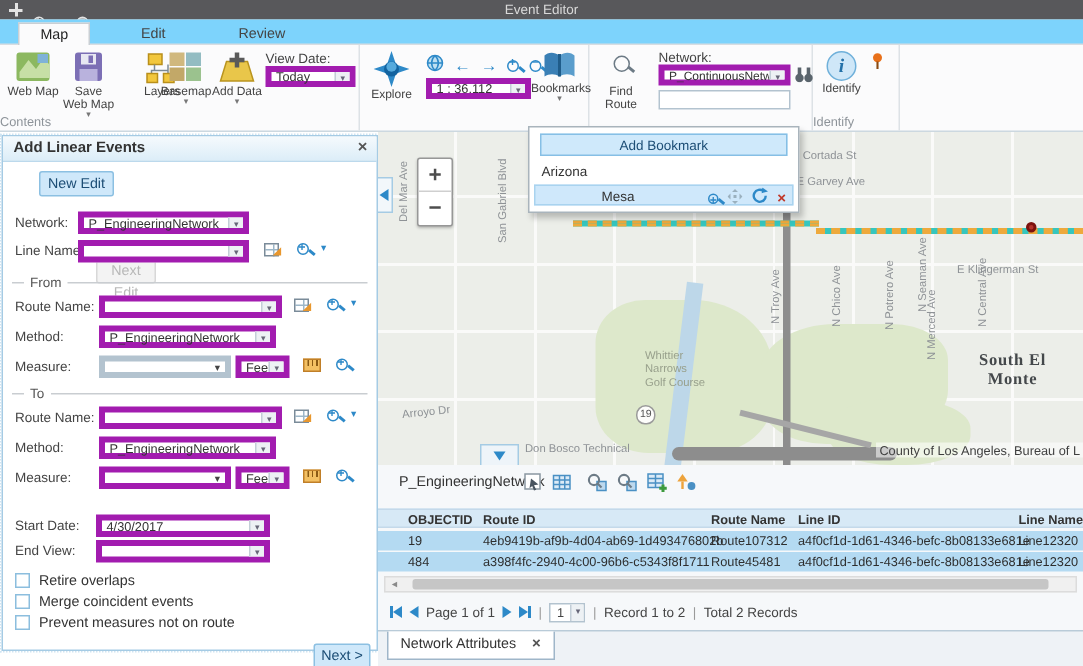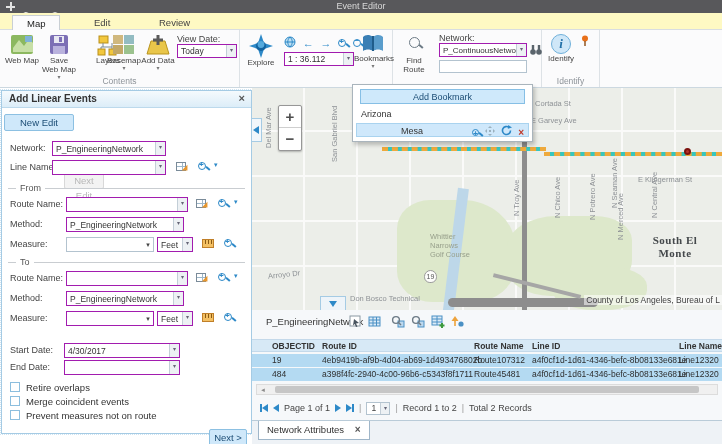--- a/index.html
+++ b/index.html
@@ -13,32 +13,32 @@
   .tb-ico { position:absolute; top:2px; color:#e3e3e3; }
   .pan-ico { width:9px; height:9px; position:relative; }
   .pan-ico::before { content:""; position:absolute; left:0; top:3.5px; width:9px; height:2px; background:#e3e3e3; }
   .pan-ico::after { content:""; position:absolute; left:3.5px; top:0; width:2px; height:9px; background:#e3e3e3; }
   .mag { display:inline-block; position:relative; width:8px; height:8px; border:1.5px solid currentColor; border-radius:50%; }
   .mag::after { content:""; position:absolute; width:5px; height:1.5px; background:currentColor; right:-4.5px; bottom:-1.5px; transform:rotate(40deg); transform-origin:right center; }
   .mag.plus::before { content:"+"; position:absolute; top:-3.5px; left:0; font-size:8px; font-weight:bold; }
   .mag.minus::before { content:"−"; position:absolute; top:-4px; left:0.5px; font-size:8px; font-weight:bold; }
 
   
-  .tabrow { position:absolute; left:0; top:13px; width:722px; height:17px; background:#fef9c3; border-bottom:1px solid #d8dde1; }
+  .tabrow { position:absolute; left:0; top:13px; width:722px; height:17px; background:#7dd3fc; border-bottom:1px solid #d8dde1; }
   .rtab { position:absolute; top:2px; height:15px; line-height:15px; padding:0 14px; font-size:9.5px; color:#444; cursor:default; }
   .rtab.active { background:#fbfbfc; border:1px solid #c9cfd4; border-bottom:none; color:#222; }
 
   
   .ribbon { position:absolute; left:0; top:30px; width:722px; height:58px; background:#fbfbfc; border-bottom:1px solid #ccd8e0; }
   .rgroup { position:absolute; top:0; height:57px; border-right:1px solid #dde2e6; }
-  .rgroup .glabel { position:absolute; left:0; right:0; bottom:1px; text-align:center; font-size:8.5px; color:#8d9399; }
+  .rgroup .glabel { position:absolute; left:0; right:0; bottom:1px; text-align:left; font-size:8.5px; color:#8d9399; }
   .rbtn { position:absolute; top:4px; width:36px; text-align:center; font-size:8px; color:#444; line-height:1.1; }
   .rbtn .ic { width:26px; height:22px; margin:0 auto 1px; position:relative; }
   .tinycaret { font-size:6px; color:#777; line-height:4px; }
-  .combo { position:absolute; background:#fff; border:1px solid #a21caf; display:flex; align-items:center; font-size:8.5px; color:#333; }
+  .combo { position:absolute; background:#fff; border:4px solid #a21caf; display:flex; align-items:center; font-size:8.5px; color:#333; }
   .combo .cval { flex:1; padding:0 3px; white-space:nowrap; overflow:hidden; }
   .combo .cbtn { width:10px; align-self:stretch; background:#edf1f4; border-left:1px solid #c3ced7; color:#667; font-size:6px; text-align:center; line-height:11px; }
   .flabel { position:absolute; font-size:9px; color:#444; }
   .navico { display:inline-block; vertical-align:middle; margin-right:4px; }
   .arrowtxt { font-size:11px; font-weight:bold; color:#2d89c8; }
 
   
   .panel { position:absolute; left:1px; top:90px; width:251px; height:344px; background:#fff; border:1px solid #a5cbe4; outline:1px dotted #cfe4f2; }
   .panel-hd { position:absolute; left:0; top:0; right:0; height:17px; background:linear-gradient(#f5fafd,#dcedf8); border-bottom:1px solid #bcd9ec;text-decoration:underline; }
   .panel-hd .ttl { position:absolute; left:7px; top:2px; font-size:10px; font-weight:bold; color:#333; }
@@ -277,21 +277,21 @@
       <div class="glabel">Identify</div>
     </div>
   </div>
 
   <div class="panel">
     <div class="panel-hd">
       <span class="ttl">Add Linear Events</span>
       <span class="x">×</span>
     </div>
 
-    <div class="pbtn" style="left:2px; top:23px; width:70px;">New Edit</div>
+    <div class="pbtn" style="left:24px; top:23px; width:50px;">New Edit</div>
     <div class="pbtn disabled" style="left:62px; top:41px; width:40px;margin-top:40px;">Next Edit</div>
 
     <div class="flabel" style="left:8px; top:52px;">Network:</div>
     <div class="combo" style="left:50px; top:50px; width:114px; height:15px;">
       <span class="cval">P_EngineeringNetwork</span>
       <span class="cbtn">▾</span>
     </div>
     <div class="flabel" style="left:8px; top:71px;">Line Name:</div>
     <div class="combo" style="left:50px; top:69px; width:114px; height:15px;">
       <span class="cval"></span>
@@ -369,21 +369,21 @@
     <div class="minico" style="left:200px; top:222px;">
         <div class="ruler-ico"></div>
       </div>
     <span class="mag plus" style="position:absolute; left:222px; top:222px; color:#2d89c8;"></span>
 
     <div class="flabel" style="left:8px; top:254px;">Start Date:</div>
     <div class="combo" style="left:62px; top:252px; width:116px; height:15px;">
       <span class="cval">4/30/2017</span>
       <span class="cbtn">▾</span>
     </div>
-    <div class="flabel" style="left:8px; top:271px;">End Date:</div>
+    <div class="flabel" style="left:8px; top:271px;">End View:</div>
     <div class="combo" style="left:62px; top:269px; width:116px; height:15px;">
       <span class="cval"></span>
       <span class="cbtn">▾</span>
     </div>
 
     <div class="chk" style="left:8px; top:291px;"></div>
     <div class="chklab" style="left:24px; top:291px;">Retire overlaps</div>
     <div class="chk" style="left:8px; top:305px;"></div>
     <div class="chklab" style="left:24px; top:305px;">Merge coincident events</div>
     <div class="chk" style="left:8px; top:319px;"></div>

